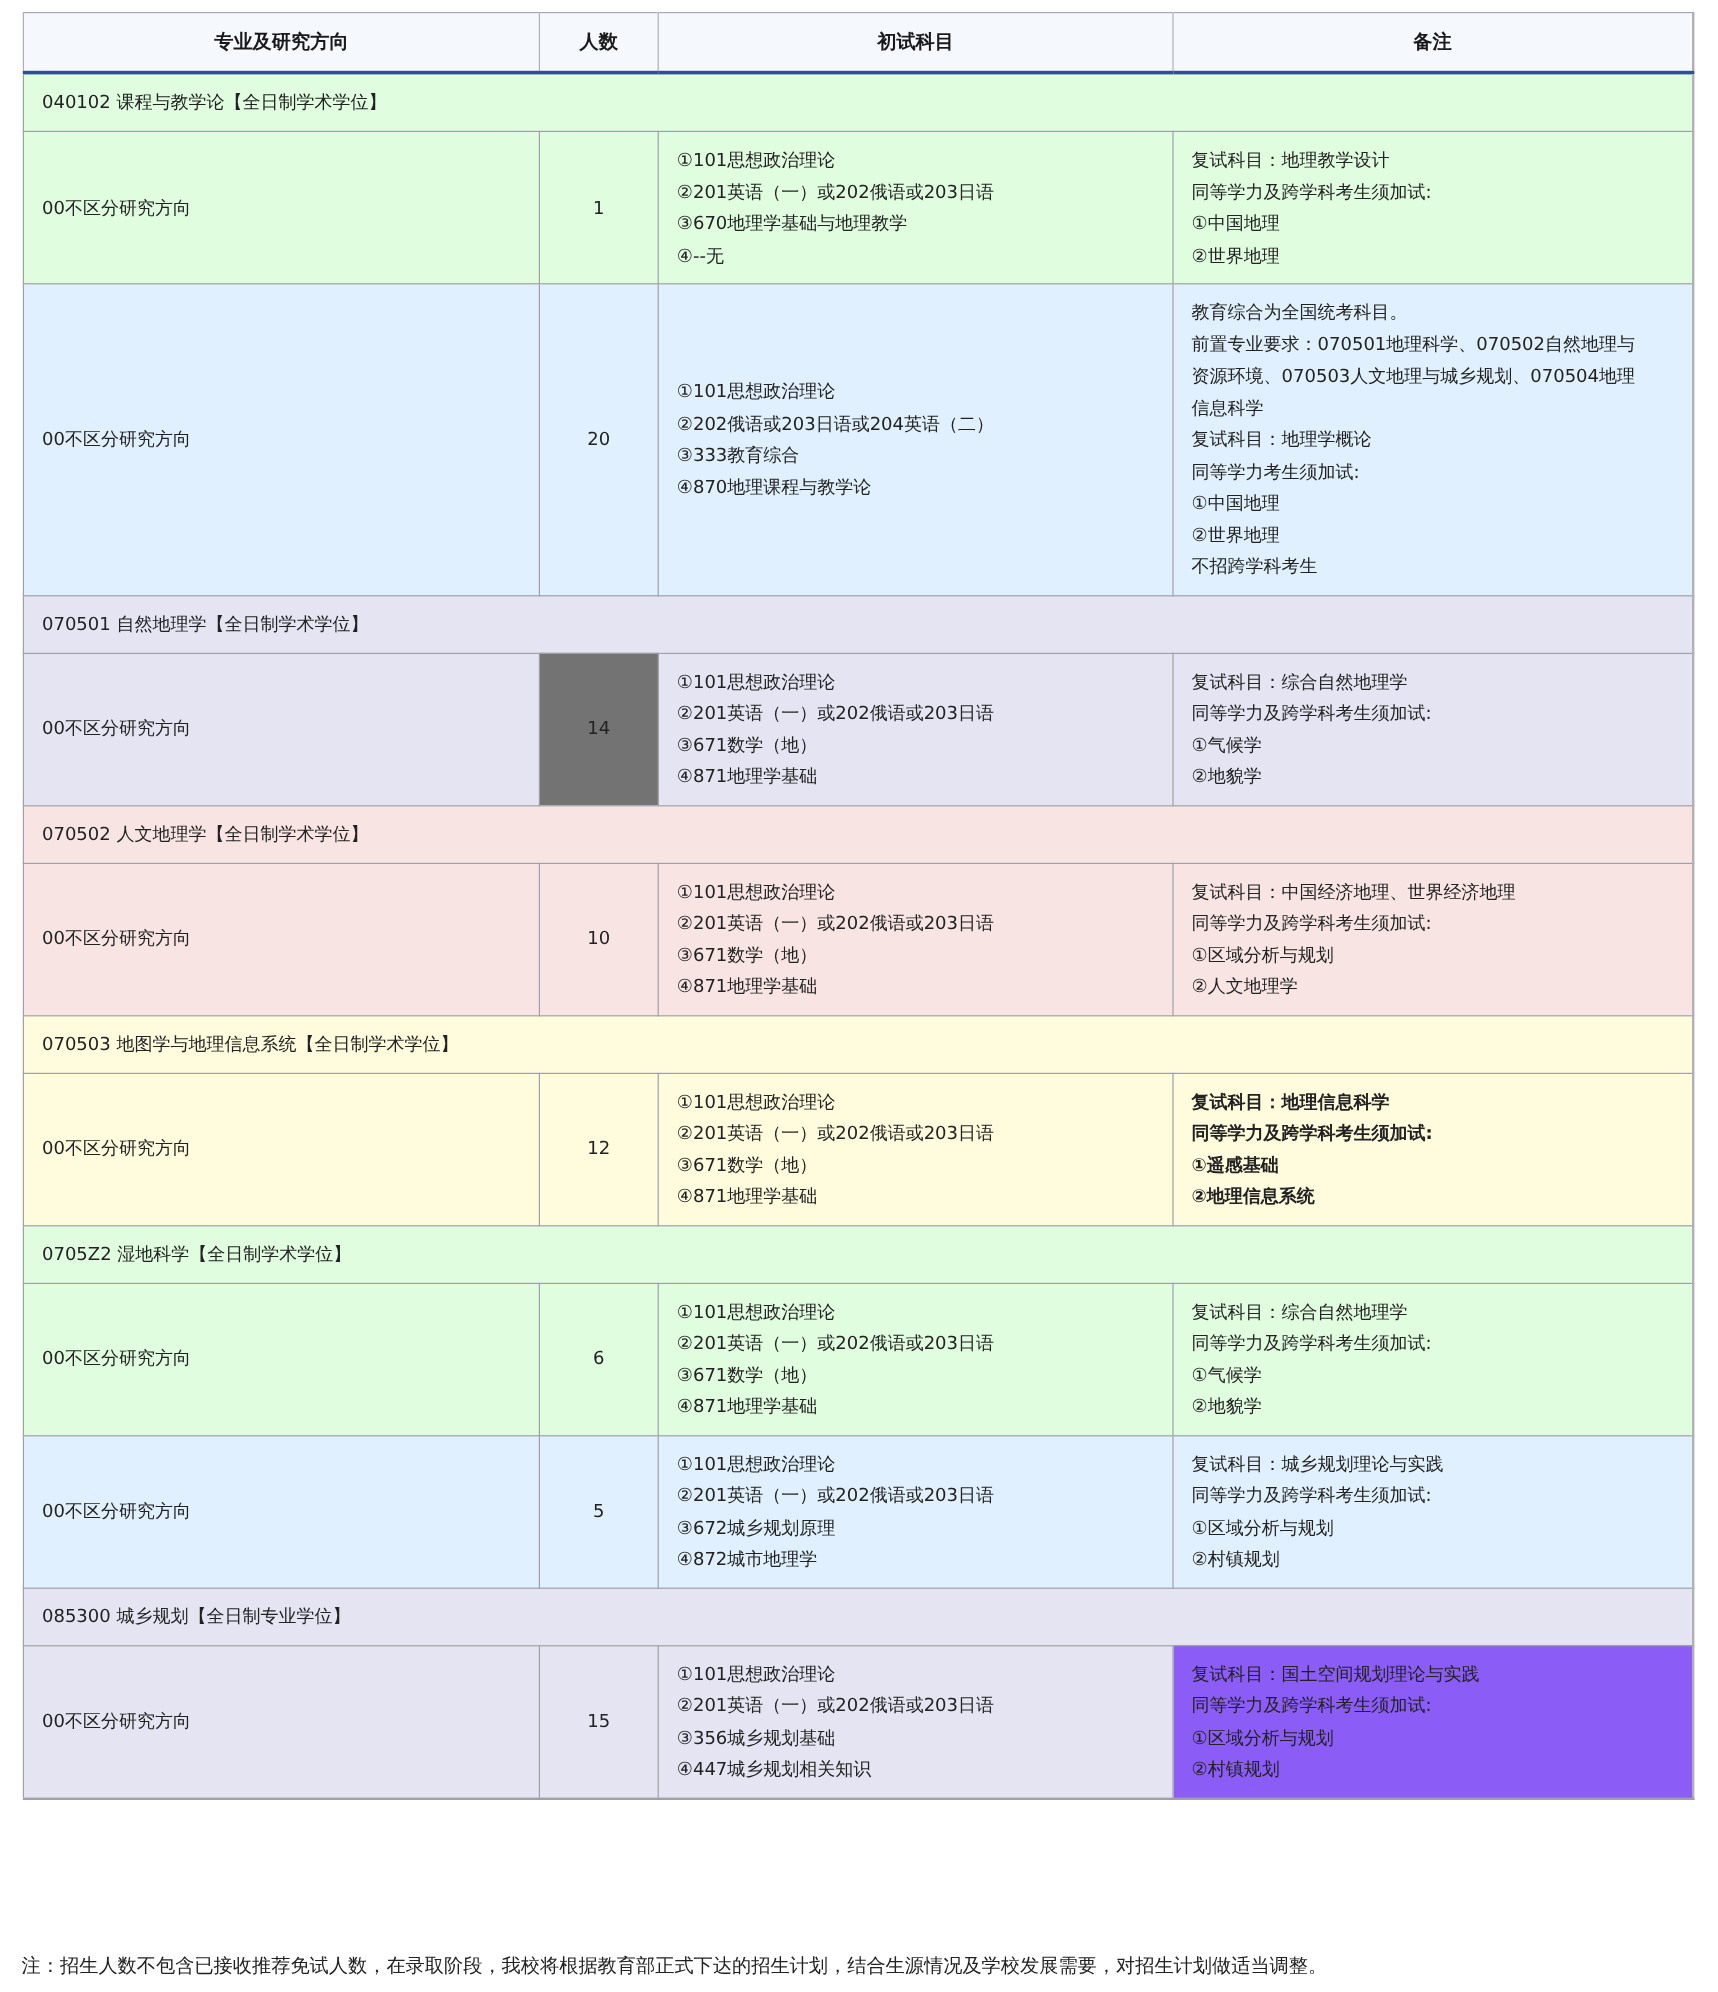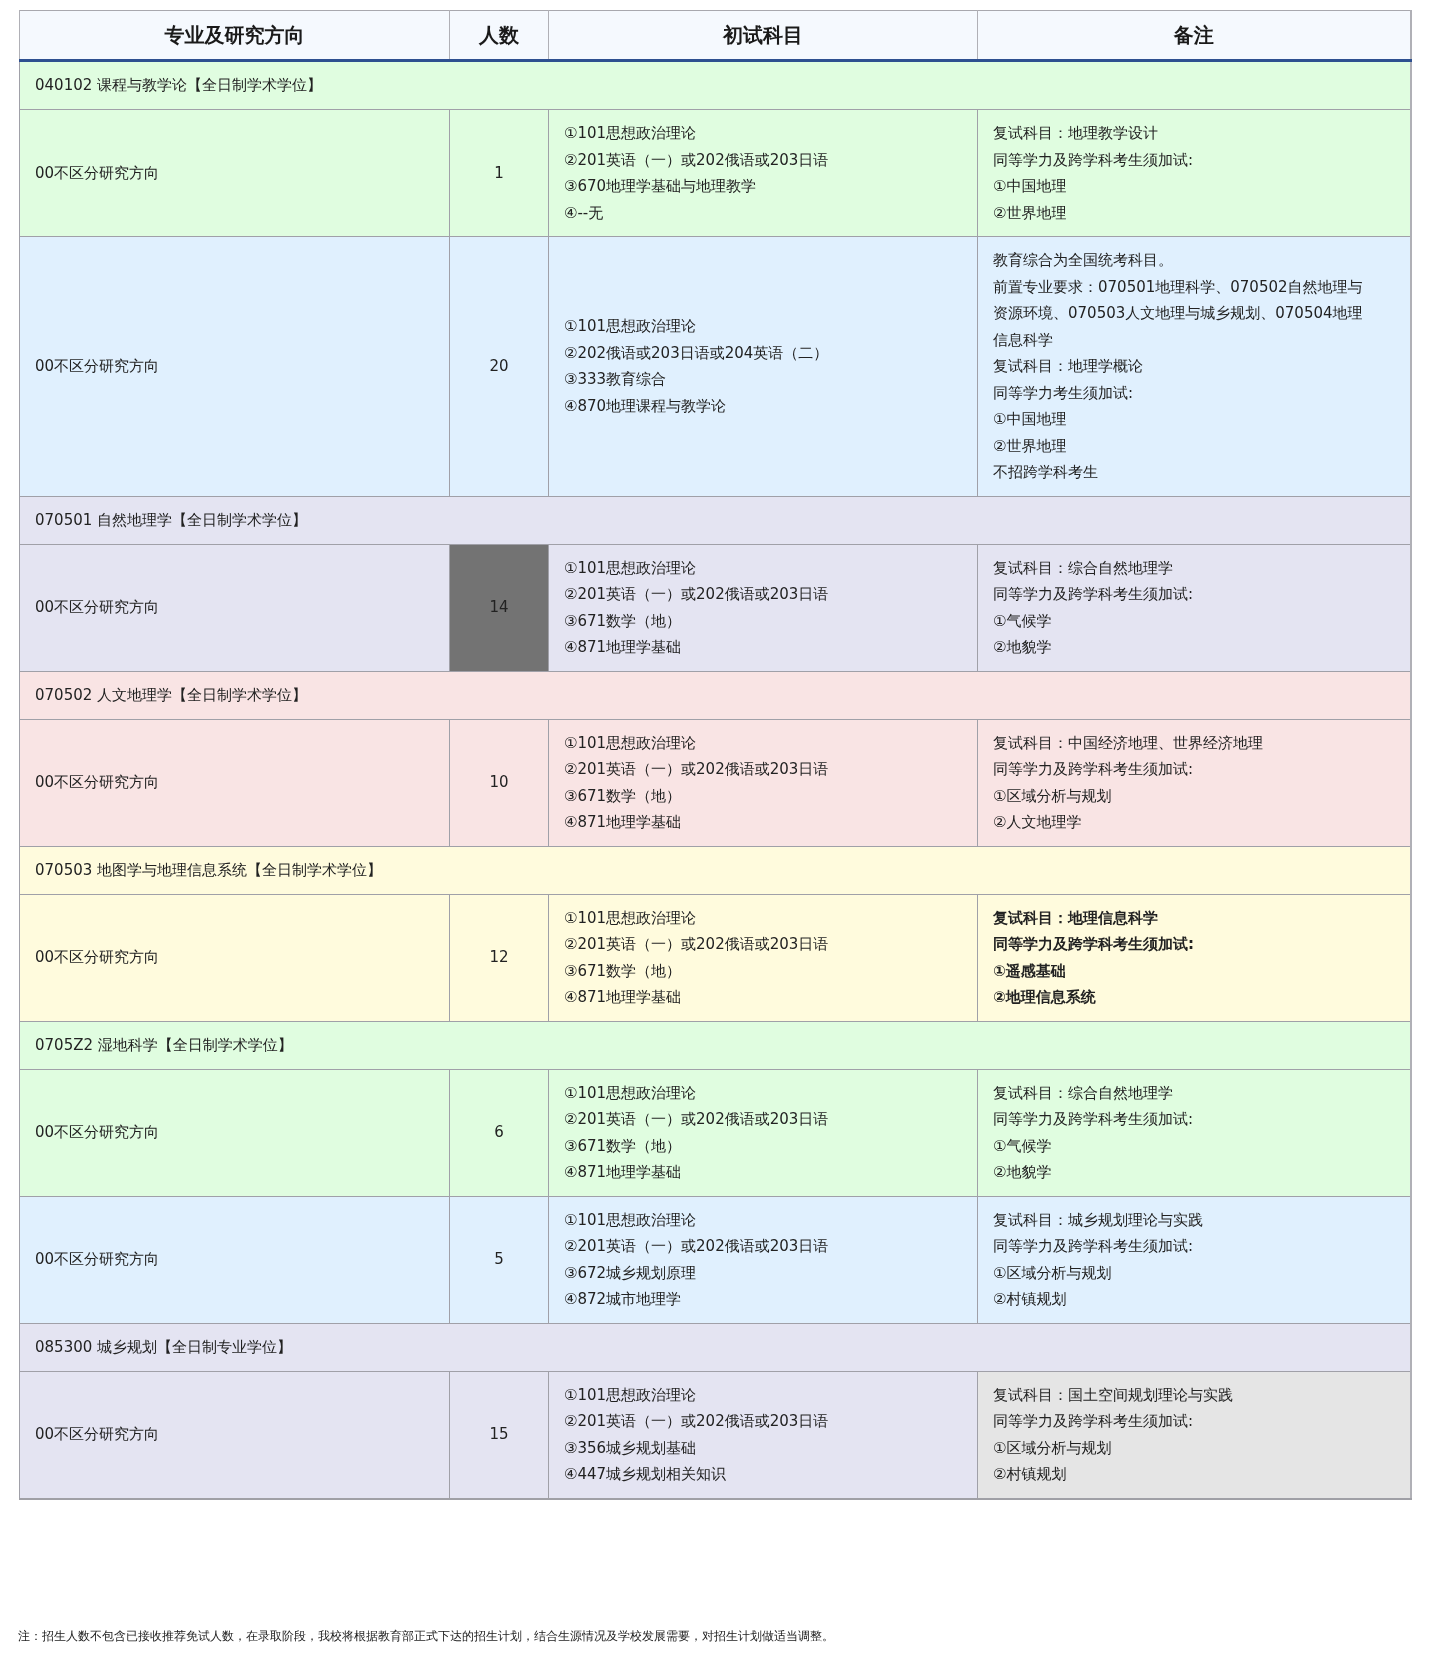--- a/index.html
+++ b/index.html
@@ -14,34 +14,34 @@
     border: 1px solid #a8a8ae;
     border-bottom: 2px solid #a0a0a6;
     border-right: 2px solid #b0b0b6;
     font-size: 15px;
   }
   .tbl col.c1 { width: 430px; }
   .tbl col.c2 { width: 99px; }
   .tbl col.c3 { width: 429px; }
   .tbl col.c4 { width: 433px; }
   .tbl th {
-    height: 48px; background: #f5f9fe; font-weight: bold; font-size: 20px;
+    height: 48px; background: #f5f9fe; font-weight: bold; font-size: 16px;
     color: #1a1a1a; text-align: center; border-left: 1px solid #b0b0b6;
     border-bottom: 3px solid #2e5090; padding: 0;
   }
   .tbl td {
     border: 1px solid #a0a0a8; padding: 0 15px; vertical-align: middle;
     line-height: 26.5px;
   }
   .tbl tr.group td { height: 47px; padding-top: 0; padding-bottom: 0; }
   .tbl tr.detail td { padding-top: 10px; padding-bottom: 10px; }
   .tbl td.num { text-align: center; padding: 0; }
   .line { display: block; white-space: nowrap; }
   .note {
-    position: absolute; left: 18px; top: 1628px; font-size: 12px; color: #222;
+    position: absolute; left: 18px; top: 1628px; font-size: 16px; color: #222;
     white-space: nowrap;
   }
 </style>
 </head>
 <body>
 
 <table class="tbl">
   <colgroup>
       <col class="c1">
       <col class="c2">
@@ -194,21 +194,21 @@
       </tr>
       <tr class="detail">
         <td style="background: rgb(228, 228, 242);">00不区分研究方向</td>
         <td class="num" style="background: rgb(228, 228, 242);">15</td>
         <td style="background: rgb(228, 228, 242);">
           <span class="line">①101思想政治理论</span>
           <span class="line">②201英语（一）或202俄语或203日语</span>
           <span class="line">③356城乡规划基础</span>
           <span class="line">④447城乡规划相关知识</span>
         </td>
-        <td style="background: #e5e5e5;">
+        <td style="background: #8b5cf6;">
           <span class="line">复试科目：国土空间规划理论与实践</span>
           <span class="line">同等学力及跨学科考生须加试:</span>
           <span class="line">①区域分析与规划</span>
           <span class="line">②村镇规划</span>
         </td>
       </tr>
     </tbody>
 </table>
 
 <div class="note">注：招生人数不包含已接收推荐免试人数，在录取阶段，我校将根据教育部正式下达的招生计划，结合生源情况及学校发展需要，对招生计划做适当调整。</div>

